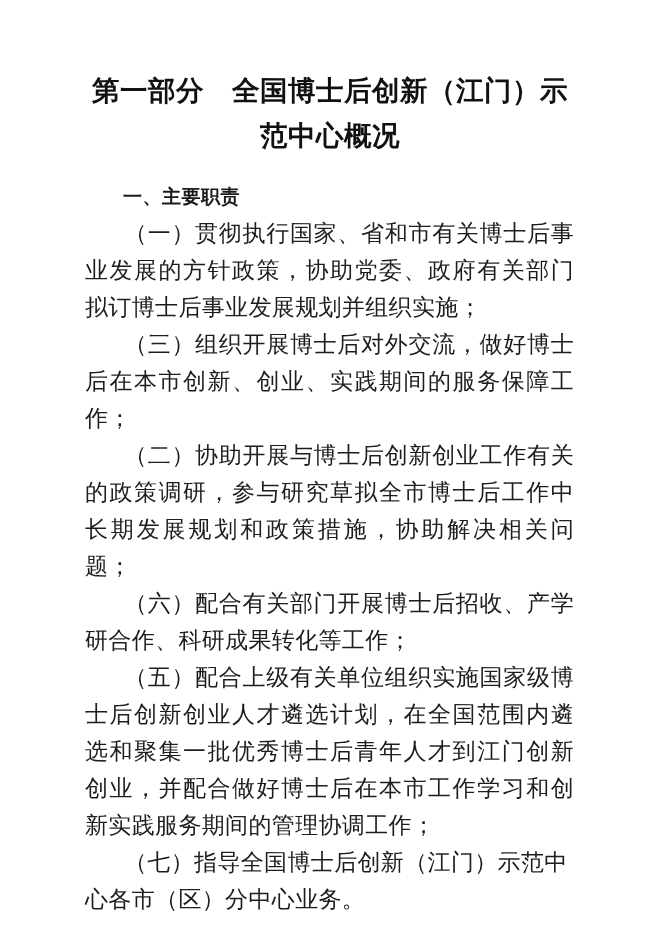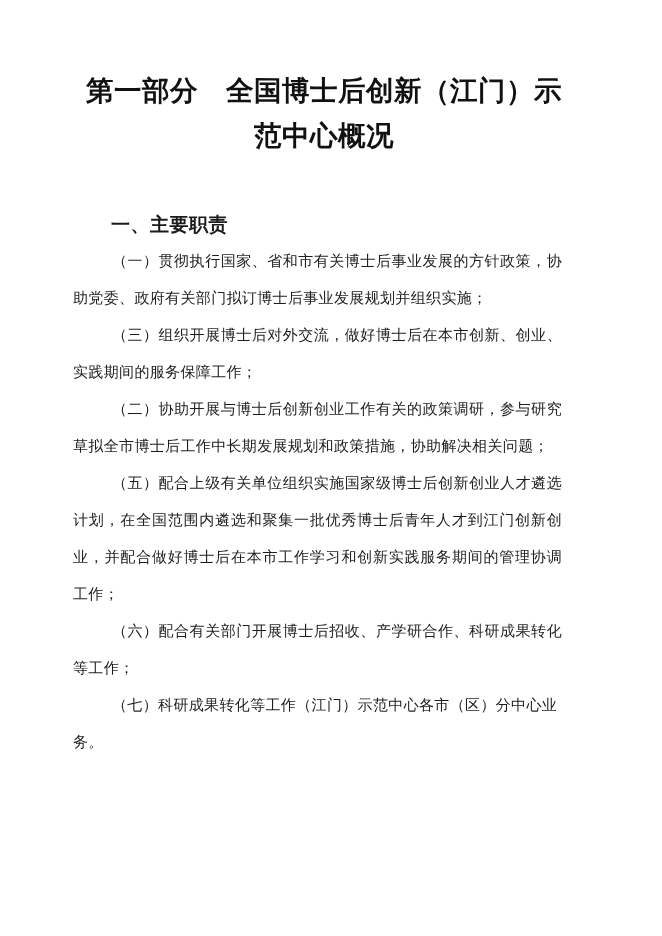--- a/index.html
+++ b/index.html
@@ -22,56 +22,55 @@
     left: 0;
     top: 0;
     width: 662px;
     height: 936px;
     background: #ffffff;
   }
 
   
   #doc-title {
     position: absolute;
-    left: 78px;
+    left: 84px;
     top: 68px;
     width: 492px;
     text-align: center;
     font-family: "Liberation Sans", "DejaVu Sans", sans-serif;
     font-size: 27.5px;
     font-weight: 700;
     line-height: 45px;
     letter-spacing: 0.5px;
     color: #111111;
     white-space: pre-wrap;
   }
 
   
   #body-col {
     position: absolute;
-    left: 73px;
+    left: 85px;
     top: 178px;
     width: 489px;
-    margin-top: 28px;
   }
 
   .section-heading {
     font-family: "Liberation Sans", "DejaVu Sans", sans-serif;
     font-size: 19px;
     font-weight: 700;
     line-height: 37px;
     text-indent: 38px;
     color: #1a1a1a;
     margin: 0 0 0 0;
     letter-spacing: 0.5px;
   }
 
   .para {
     font-family: "Liberation Serif", "DejaVu Serif", serif;
-    font-size: 15px;
+    font-size: 23px;
     line-height: 37px;
     text-align: justify;
     text-justify: inter-character;
     text-indent: 39px;
     margin: 0;
     color: #1d1d1d;
     letter-spacing: 0.35px;
     word-break: break-all;
   }
   .para:last-child { text-align: left; }
@@ -87,21 +86,21 @@
 
     <div class="section-heading">一、主要职责</div>
 
     <p class="para">（一）贯彻执行国家、省和市有关博士后事业发展的方针政策，协助党委、政府有关部门拟订博士后事业发展规划并组织实施；</p>
 
     <p class="para">（三）组织开展博士后对外交流，做好博士后在本市创新、创业、实践期间的服务保障工作；</p>
 
     <p class="para">（二）协助开展与博士后创新创业工作有关的政策调研，参与研究草拟全市博士后工作中长期发展规划和政策措施，协助解决相关问题；</p>
 
 
+    <p class="para">（六）配合有关部门开展博士后招收、产学研合作、科研成果转化等工作；</p>
+
     <p class="para">（五）配合上级有关单位组织实施国家级博士后创新创业人才遴选计划，在全国范围内遴选和聚集一批优秀博士后青年人才到江门创新创业，并配合做好博士后在本市工作学习和创新实践服务期间的管理协调工作；</p>
 
-    <p class="para">（六）配合有关部门开展博士后招收、产学研合作、科研成果转化等工作；</p>
-
-    <p class="para">（七）科研成果转化等工作（江门）示范中心各市（区）分中心业务。</p>
+    <p class="para">（七）指导全国博士后创新（江门）示范中心各市（区）分中心业务。</p>
 
   </div>
 
 </div>
 
 </body></html>

